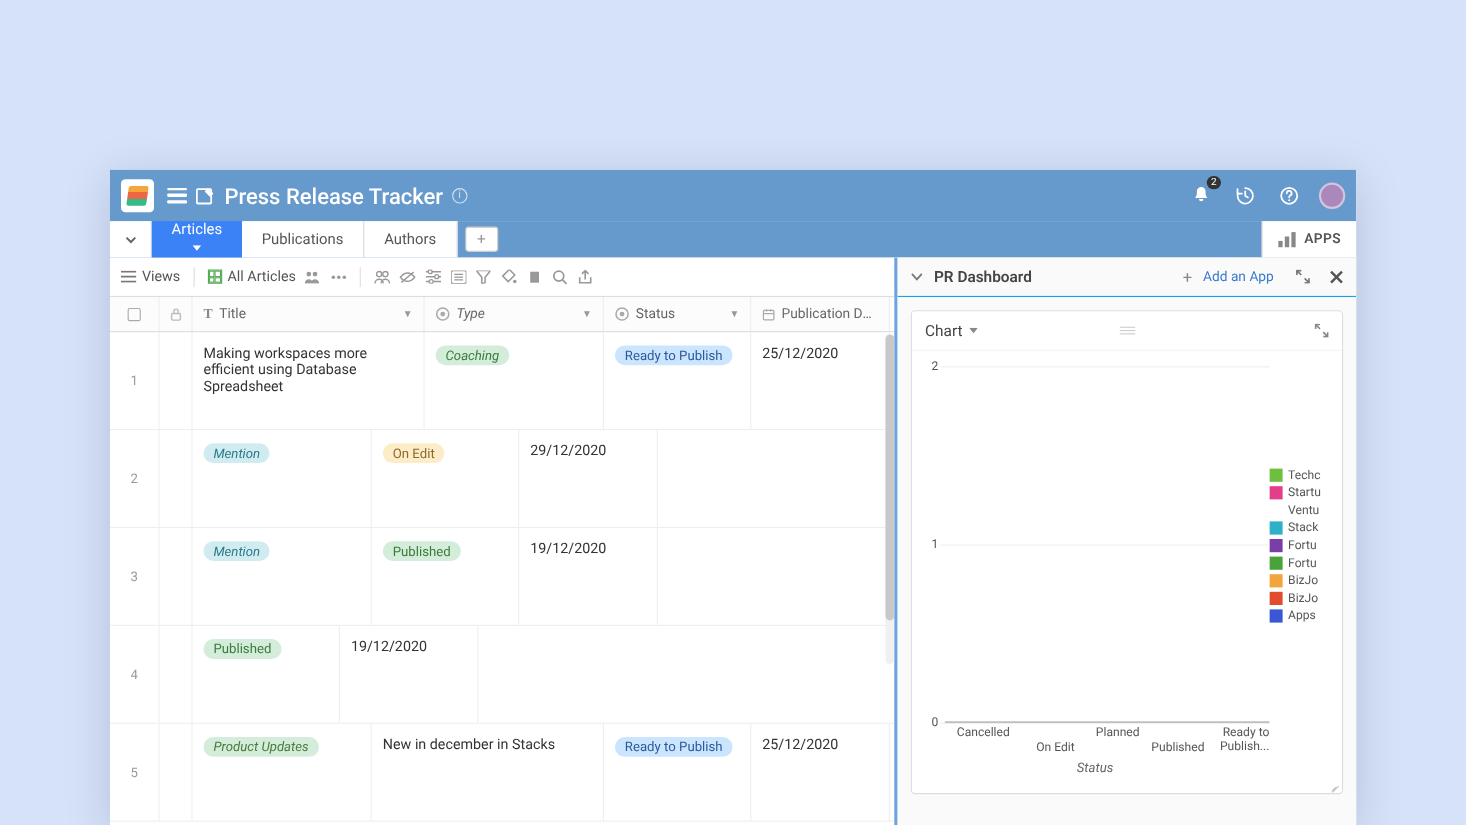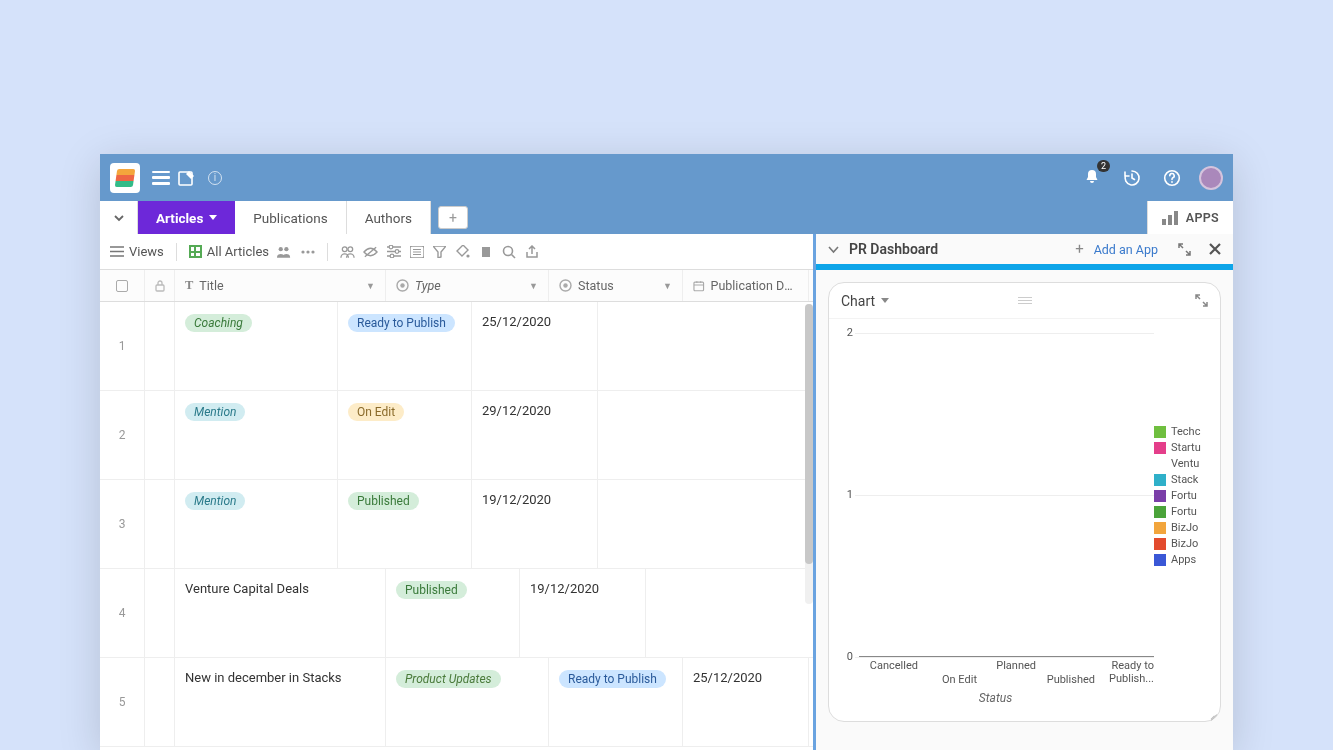--- a/index.html
+++ b/index.html
@@ -17,21 +17,21 @@
 .info-circle { width:14px; height:14px; border:1.5px solid rgba(255,255,255,0.7); border-radius:50%; margin-left:8px; font-size:10px; display:flex;align-items:center;justify-content:center; color:rgba(255,255,255,0.7);}
 .topbar-right { margin-left:auto; display:flex; align-items:center; gap:14px; }
 .bell-wrap { position:relative; }
 .bell-badge { position:absolute; top:-5px; right:-5px; background:#333; color:#fff; font-size:9px; border-radius:8px; padding:1px 4px; }
 .avatar { width:24px; height:24px; border-radius:50%; background:#a8b; border:2px solid rgba(255,255,255,0.5);}
 
 
 .tabrow { height: 33px; background:#6699cc; display:flex; align-items:stretch; }
 .tab-chevron { width:38px; background:#fff; display:flex; align-items:center; justify-content:center; border-right:1px solid #ddd;}
 .tab { padding:0 18px; display:flex; align-items:center; gap:6px; background:#fff; border-right:1px solid #ddd; font-size:13.5px; color:#555; cursor:pointer; }
-.tab.active { background:#6d28d9; color:#fff; font-weight:700; border:none;}
+.tab.active { background:#3b82f6; color:#fff; font-weight:400; border:none;flex-direction:column;}
 .tab-add { width:30px; display:flex;align-items:center;justify-content:center; background:#fff; border:1px solid #ccc; border-radius:3px; margin:5px 0 5px 7px; font-size:14px; color:#999;}
 .tabrow-right { margin-left:auto; background:#fff; display:flex; align-items:center; padding:0 14px; gap:8px; border-left:1px solid #ddd;}
 .apps-label { font-size:12.5px; font-weight:600; color:#555; letter-spacing:0.3px;}
 
 
 .main-split { flex:1; display:flex; overflow:hidden; }
 .left-pane { flex:1; display:flex; flex-direction:column; border-right:3px solid #6aa3e0; overflow:hidden;}
 .right-pane { width:417px; display:flex; flex-direction:column; background:#fafafa; }
 
 
@@ -63,25 +63,25 @@
 .p-teal{background:#d1ecf1;color:#2a7a8a;}
 .p-yellow{background:#fdecc8;color:#8a6a2a;}
 .p-blue{background:#cce5ff;color:#2a5a9a;}
 .p-orange{background:#f5a742;color:#fff;}
 .p-lime{background:#d4edda;color:#4a7a3a;}
 
 .scroll-track{position:absolute; right:0; top:34px; width:8px; background:#f0f0f0; height:300px; border-radius:4px;}
 .scroll-thumb{width:8px; background:#c8c8c8; height:260px; border-radius:4px;}
 
 
-.panel-header { height:36px; border-bottom:6px solid #0ea5e9; display:flex; align-items:center; padding:0 12px; gap:10px; font-size:14px; font-weight:600; color:#444;}
+.panel-header { height:36px; border-bottom:1px solid #0ea5e9; display:flex; align-items:center; padding:0 12px; gap:10px; font-size:14px; font-weight:600; color:#444;}
 .panel-header .spacer{flex:1;}
 .panel-header .link{font-size:12.5px; color:#3a7acc; font-weight:400; cursor:pointer;}
 .panel-body { flex:1; padding:12px; }
-.chart-card { border:1px solid #ddd; border-radius:16px; background:#fff; height:440px; display:flex; flex-direction:column; position:relative;}
+.chart-card { border:1px solid #ddd; border-radius:4px; background:#fff; height:440px; display:flex; flex-direction:column; position:relative;}
 .chart-card-head{ height:36px; display:flex; align-items:center; padding:0 12px; font-size:14px; color:#444; border-bottom:1px solid #f3f3f3;}
 .chart-drag { width:14px; height:8px; margin:0 auto; display:flex;flex-direction:column;gap:2px; position:absolute; left:50%; top:14px; transform:translateX(-50%);}
 .chart-drag div{height:1px;background:#ccc;}
 .chart-area { flex:1; display:flex; padding:6px 4px 4px 8px; position:relative;}
 .plot { flex:1; position:relative;}
 .y-axis{position:absolute;left:0;top:8px;bottom:60px;width:18px;}
 .y-tick{position:absolute;font-size:11px;color:#555;right:2px;}
 .grid-line{position:absolute;left:18px;right:0;height:1px;background:#eee;}
 .bars-area{position:absolute;left:22px;right:0;top:8px;bottom:60px;display:flex;align-items:flex-end;justify-content:space-around;border-bottom:1.5px solid #888;}
 .bar{width:36px;display:flex;flex-direction:column-reverse;}
@@ -115,20 +115,21 @@
           <div></div>
           <div></div>
         </div>
       </div>
     <div class="icon-btn">
       <svg width="18" height="18" viewBox="0 0 18 18">
           <rect x="1" y="3" width="13" height="13" rx="1" stroke="#fff" stroke-width="1.6" fill="none"></rect>
           <path d="M11 2 l5 5 -3 3 -5-5z" fill="#fff"></path>
         </svg>
     </div>
+    <span class="title">Press Release Tracker</span>
     <span class="info-circle">i</span>
     <div class="topbar-right">
       <div class="icon-btn bell-wrap">
         <svg width="16" height="17" viewBox="0 0 16 17">
             <path d="M8 1 a4 4 0 0 1 4 4 v3 l1.5 3 h-11 l1.5-3 v-3 a4 4 0 0 1 4-4 z M6 12 a2 2 0 0 0 4 0" fill="#fff"></path>
           </svg>
         <span class="bell-badge">2</span>
       </div>
       <div class="icon-btn">
         <svg width="18" height="18" viewBox="0 0 18 18">
@@ -305,20 +306,23 @@
                 <path d="M1 5 h10 M4 1 v2 M8 1 v2" stroke="#aaa" stroke-width="1.2"></path>
               </svg>
             <span style="overflow:hidden;text-overflow:ellipsis;white-space:nowrap">Publication Date</span>
           </div>
         </div>
 
         <div id="rows-container">
             <div class="table-row">
               <div class="col col-num">1</div>
               <div class="col col-lock"></div>
+              <div class="col col-title">
+                <span>Making workspaces more efficient using Database Spreadsheet</span>
+              </div>
               <div class="col col-type">
                 <span class="pill p-green">Coaching</span>
               </div>
               <div class="col col-status">
                 <span class="pill p-blue">Ready to Publish</span>
               </div>
               <div class="col col-date">25/12/2020</div>
             </div>
             <div class="table-row">
               <div class="col col-num">2</div>
@@ -338,36 +342,33 @@
                 <span class="pill p-teal">Mention</span>
               </div>
               <div class="col col-status">
                 <span class="pill p-green">Published</span>
               </div>
               <div class="col col-date">19/12/2020</div>
             </div>
             <div class="table-row">
               <div class="col col-num">4</div>
               <div class="col col-lock"></div>
-              <div class="col col-title">
-                <span>Venture Capital Deals</span>
-              </div>
               <div class="col col-status">
                 <span class="pill p-green">Published</span>
               </div>
               <div class="col col-date">19/12/2020</div>
             </div>
             <div class="table-row">
               <div class="col col-num">5</div>
               <div class="col col-lock"></div>
+              <div class="col col-type">
+                <span class="pill p-lime">Product Updates</span>
+              </div>
               <div class="col col-title">
                 <span>New in december in Stacks</span>
-              </div>
-              <div class="col col-type">
-                <span class="pill p-lime">Product Updates</span>
               </div>
               <div class="col col-status">
                 <span class="pill p-blue">Ready to Publish</span>
               </div>
               <div class="col col-date">25/12/2020</div>
             </div>
           </div>
 
         <div class="scroll-track">
             <div class="scroll-thumb"></div>

